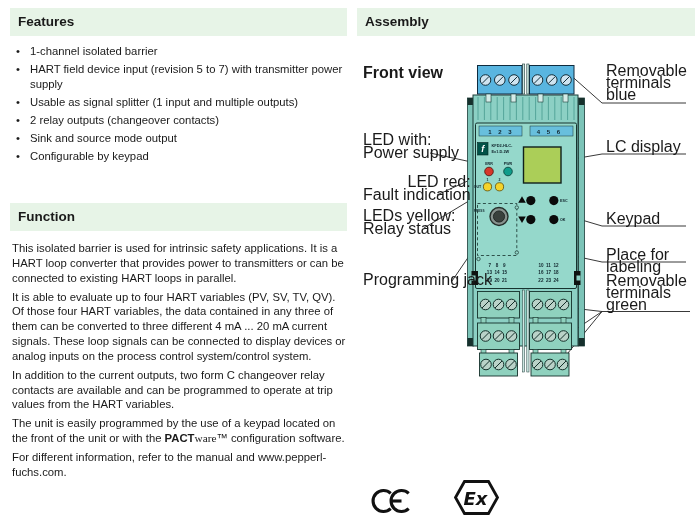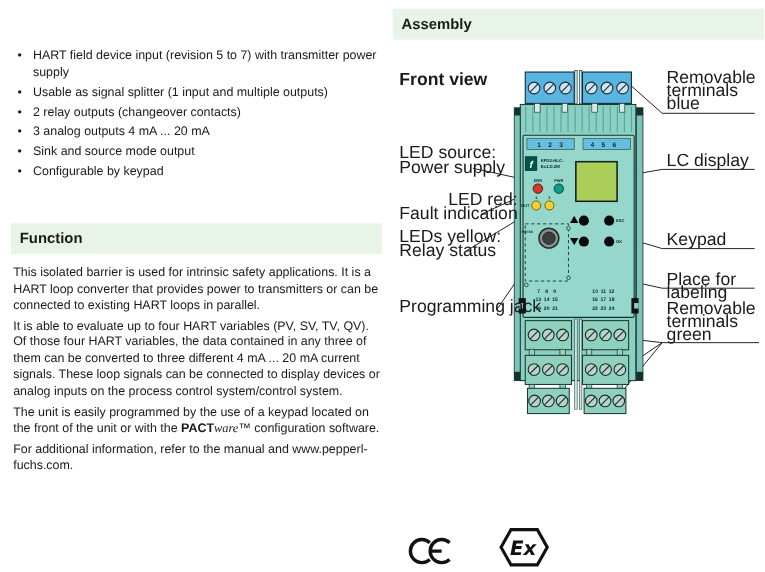--- a/index.html
+++ b/index.html
@@ -17,55 +17,57 @@
 
   #features-list { position:absolute; left:12px; top:44px; width:334px;
     font-size:11.3px; line-height:15px; }
   .bullet { position:relative; padding-left:18px; margin-bottom:3px; }
   .bullet::before { content:"\2022"; position:absolute; left:4px; }
 
   #function-text { position:absolute; left:12px; top:241px; width:338px;
     font-size:11.3px; line-height:14.8px; }
   #function-text p { margin:0 0 4.2px 0; }
   .b { font-weight:bold; }
-  .it-serif { font-style:italic; font-family:"Liberation Serif", serif; }
+  .it-serif { font-family:"Liberation Serif", serif; }
 
   .callout { position:absolute; font-size:16px; line-height:13px; }
   .callout.rt { line-height:12px; }
   .callout.bold { font-weight:bold; }
 
   #diagram { position:absolute; left:357px; top:40px; width:338px; height:480px;
     font-family:"Liberation Sans", sans-serif; }
   .cline { stroke:#222222; stroke-width:0.9; fill:none; }
   .dtxt { font-weight:bold; fill:#10242c; }
   .screw-blue  { fill:#cfe4f0; stroke:#14303c; stroke-width:1; }
   .screw-green { fill:#bad2c8; stroke:#14302a; stroke-width:1; }
 </style>
 </head>
 <body>
 
 <div id="page">
 
+  <div class="hdr" id="hdr-features">Features</div>
 
   <div id="features-list">
+    <div class="bullet">1-channel isolated barrier</div>
     <div class="bullet">HART field device input (revision 5 to 7) with transmitter power supply</div>
     <div class="bullet">Usable as signal splitter (1 input and multiple outputs)</div>
     <div class="bullet">2 relay outputs (changeover contacts)</div>
-    <div class="bullet">3 analog outputs 4 mA ... 20 mA</div>
     <div class="bullet">Sink and source mode output</div>
     <div class="bullet">Configurable by keypad</div>
   </div>
 
   <div class="hdr" id="hdr-function">Function</div>
 
   <div id="function-text">
     <p>This isolated barrier is used for intrinsic safety applications.  It is a HART loop converter that provides power to transmitters or can be connected to existing HART loops in parallel.</p>
     <p>It is able to evaluate up to four HART variables (PV, SV, TV, QV). Of those four HART variables, the data contained in any three of them can be converted to three different 4 mA ... 20 mA current signals. These loop signals can be connected to display devices or analog inputs on the process control system/control system.</p>
+    <p>In addition to the current outputs, two form C changeover relay contacts are available and can be programmed to operate at trip values from the HART variables.</p>
     <p><span>The unit is easily programmed by the use of a keypad located on the front of the unit or with the </span><span class="b">PACT</span><span class="it-serif">ware</span><span>™</span><span> configuration software.</span></p>
-    <p>For additional information, refer to the manual and www.pepperl-fuchs.com.</p>
+    <p>For different information, refer to the manual and www.pepperl-fuchs.com.</p>
   </div>
 
   <div class="hdr" id="hdr-assembly">Assembly</div>
 
   <svg id="diagram" viewBox="357 40 338 480" xmlns="http://www.w3.org/2000/svg">
 
     <defs>
       <g id="screw">
           <circle r="5.3"></circle>
           <line x1="-3.5" y1="3.5" x2="3.5" y2="-3.5"></line>
@@ -252,21 +254,21 @@
 
     <g>
       <polygon points="455.5,497.5 464.5,481.5 488.5,481.5 497.5,497.5 488.5,513.5 464.5,513.5" fill="none" stroke="#111111" stroke-width="2.8"></polygon>
       <text x="475.5" y="504.5" text-anchor="middle" font-size="18" font-weight="bold" font-style="italic" font-family="DejaVu Sans, sans-serif" fill="#111111">Ex</text>
     </g>
   </svg>
 
   <div class="callout bold" style="left:363px; top:66px;">Front view</div>
 
   <div class="callout" style="left:363px; top:133px;">
-    <div>LED source:</div>
+    <div>LED with:</div>
       <div>Power supply</div>
   </div>
   <div class="callout" style="left:363px; top:175px;text-align:right;">
     <div>LED red:</div>
       <div>Fault indication</div>
   </div>
   <div class="callout" style="left:363px; top:209px;">
     <div>LEDs yellow:</div>
       <div>Relay status</div>
   </div>

